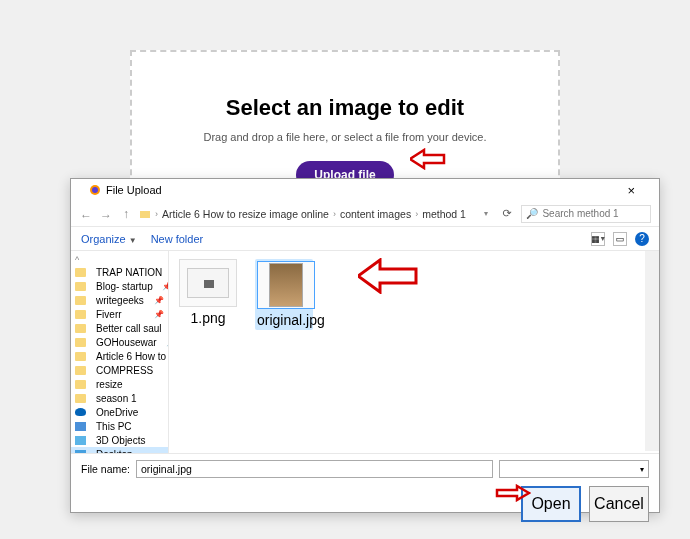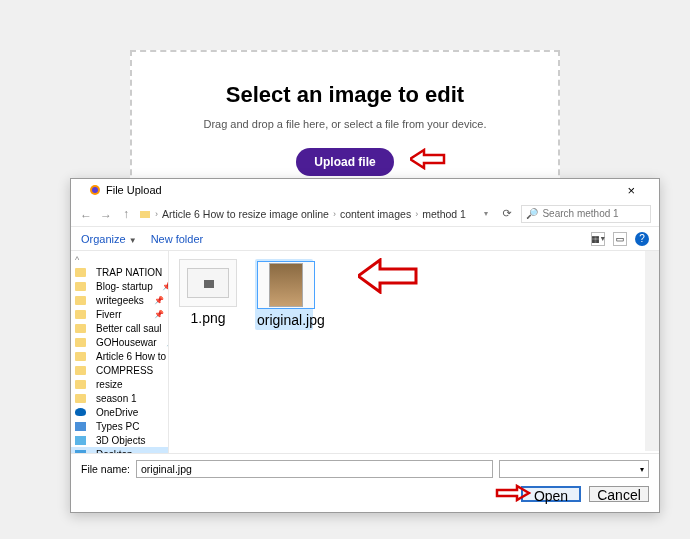--- a/index.html
+++ b/index.html
@@ -1,18 +1,18 @@
 <!DOCTYPE html>
 <html><head>
 <meta charset="utf-8">
 <style>
 * { box-sizing: border-box; margin: 0; padding: 0; font-family: "Segoe UI", Arial, sans-serif; }
 body { background: #f0f0f0; width: 690px; height: 539px; position: relative; overflow: hidden; }
 
-.upload-zone { position: absolute; left: 130px; top: 50px; width: 430px; height: 165px; border: 2px dashed #ccc; background: #fff; text-align: center; padding-top: 30px; }
+.upload-zone { position: absolute; left: 130px; top: 50px; width: 430px; height: 165px; border: 2px dashed #ccc; background: #fff; text-align: center; padding-top: 43px; }
 .upload-zone h2 { font-size: 22px; font-weight: 700; margin-bottom: 10px; }
 .upload-zone p { font-size: 11px; color: #555; margin-bottom: 18px; }
 .upload-btn { background: #4c1d95; color: #fff; border: none; border-radius: 16px; padding: 7px 18px; font-size: 12px; font-weight: 700; cursor: pointer; }
 
 .arrow-red { position: absolute; }
 .arrow1 { left: 410px; top: 148px; }
 .arrow2 { left: 358px; top: 258px; }
 .arrow3 { left: 495px; top: 484px; }
 
 .dialog { position: absolute; left: 70px; top: 178px; width: 590px; height: 335px; background: #fff; border: 1px solid #9a9a9a; box-shadow: 0 3px 12px rgba(0,0,0,.2); font-size: 11px; }
@@ -63,21 +63,21 @@
 .th1::after { content: ""; position: absolute; left: 16px; top: 11px; width: 10px; height: 8px; background: #666; }
 .th2 { width: 34px; height: 44px; background: linear-gradient(#8a6a42,#c8a070); border: 1px solid #aaa; }
 
 .footer { border-top: 1px solid #e8e8e8; padding: 6px 10px 8px; }
 .fn-row { display: flex; align-items: center; gap: 6px; margin-bottom: 8px; }
 .fn-row label { font-size: 10.5px; }
 .fn-row input { flex: 1; border: 1px solid #aaa; height: 18px; font-size: 10.5px; padding: 0 4px; }
 .filter { width: 150px; border: 1px solid #aaa; height: 18px; font-size: 10px; padding: 0 4px; display: flex; align-items: center; cursor: pointer; overflow: hidden; white-space: nowrap; }
 .filter .dd { margin-left: auto; font-size: 8px; }
 .btn-row { display: flex; justify-content: flex-end; gap: 8px; }
-.btn { min-width: 60px; height: 16px; border: 1px solid #999; background: #f3f3f3; font-size: 14px; cursor: pointer; }
+.btn { min-width: 60px; height: 36px; border: 1px solid #999; background: #f3f3f3; font-size: 16px; cursor: pointer; }
 .btn.primary { border: 2px solid #2a6fc9; background: #eaf2fb; }
 </style>
 </head>
 <body>
 
 <div class="upload-zone">
   <h2>Select an image to edit</h2>
   <p>Drag and drop a file here, or select a file from your device.</p>
   <button class="upload-btn">Upload file</button>
 </div>
@@ -180,21 +180,21 @@
           <div class="tree-item">
             <span class="folder-ico"></span>
             <span>season 1</span>
           </div>
           <div class="tree-item">
             <span class="onedrive-ico"></span>
             <span>OneDrive</span>
           </div>
           <div class="tree-item">
             <span class="pc-ico"></span>
-            <span>Types PC</span>
+            <span>This PC</span>
           </div>
           <div class="tree-item">
             <span class="obj-ico"></span>
             <span>3D Objects</span>
           </div>
           <div class="tree-item selected">
             <span class="desk-ico"></span>
             <span>Desktop</span>
           </div>
         </div>

